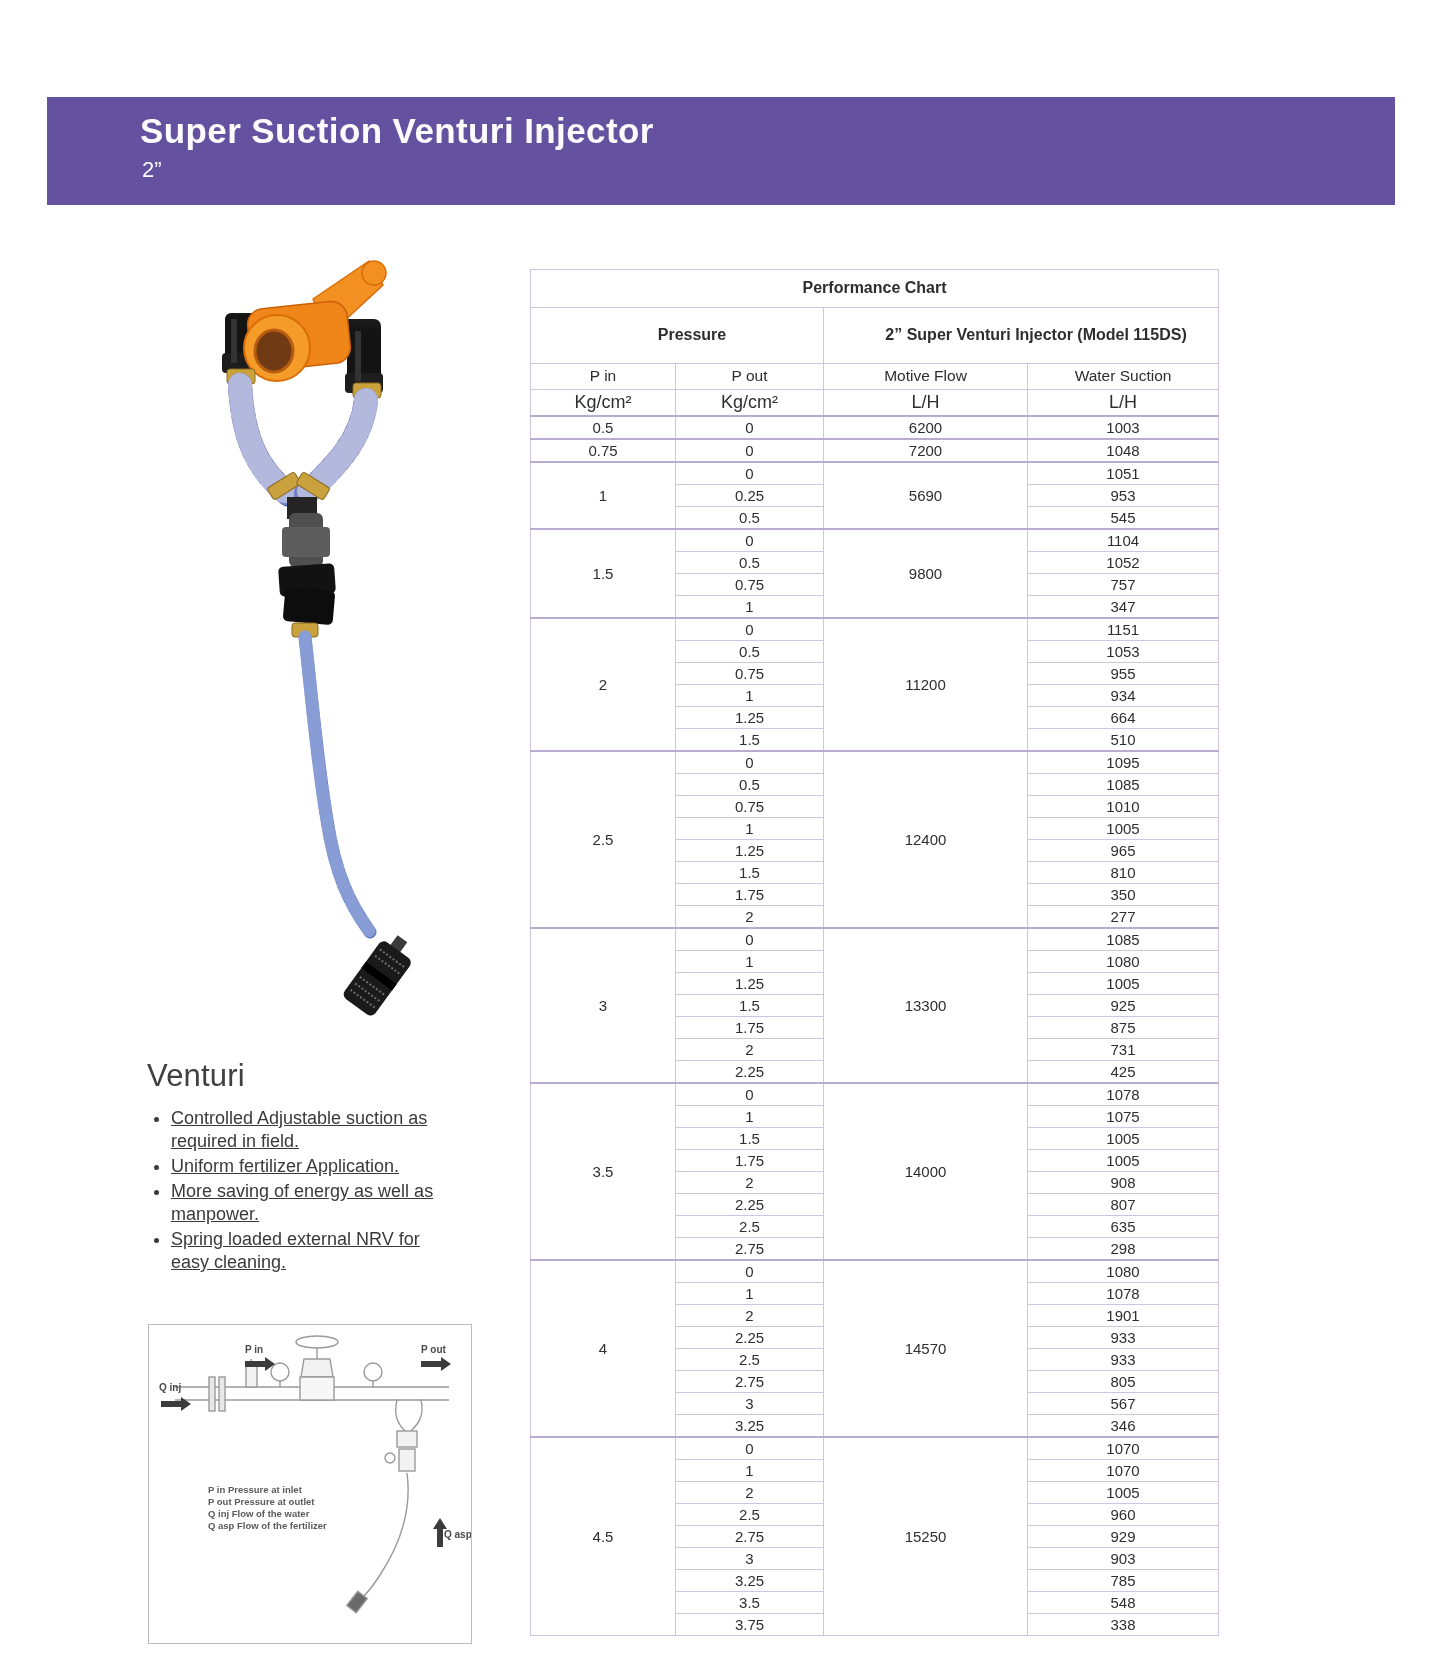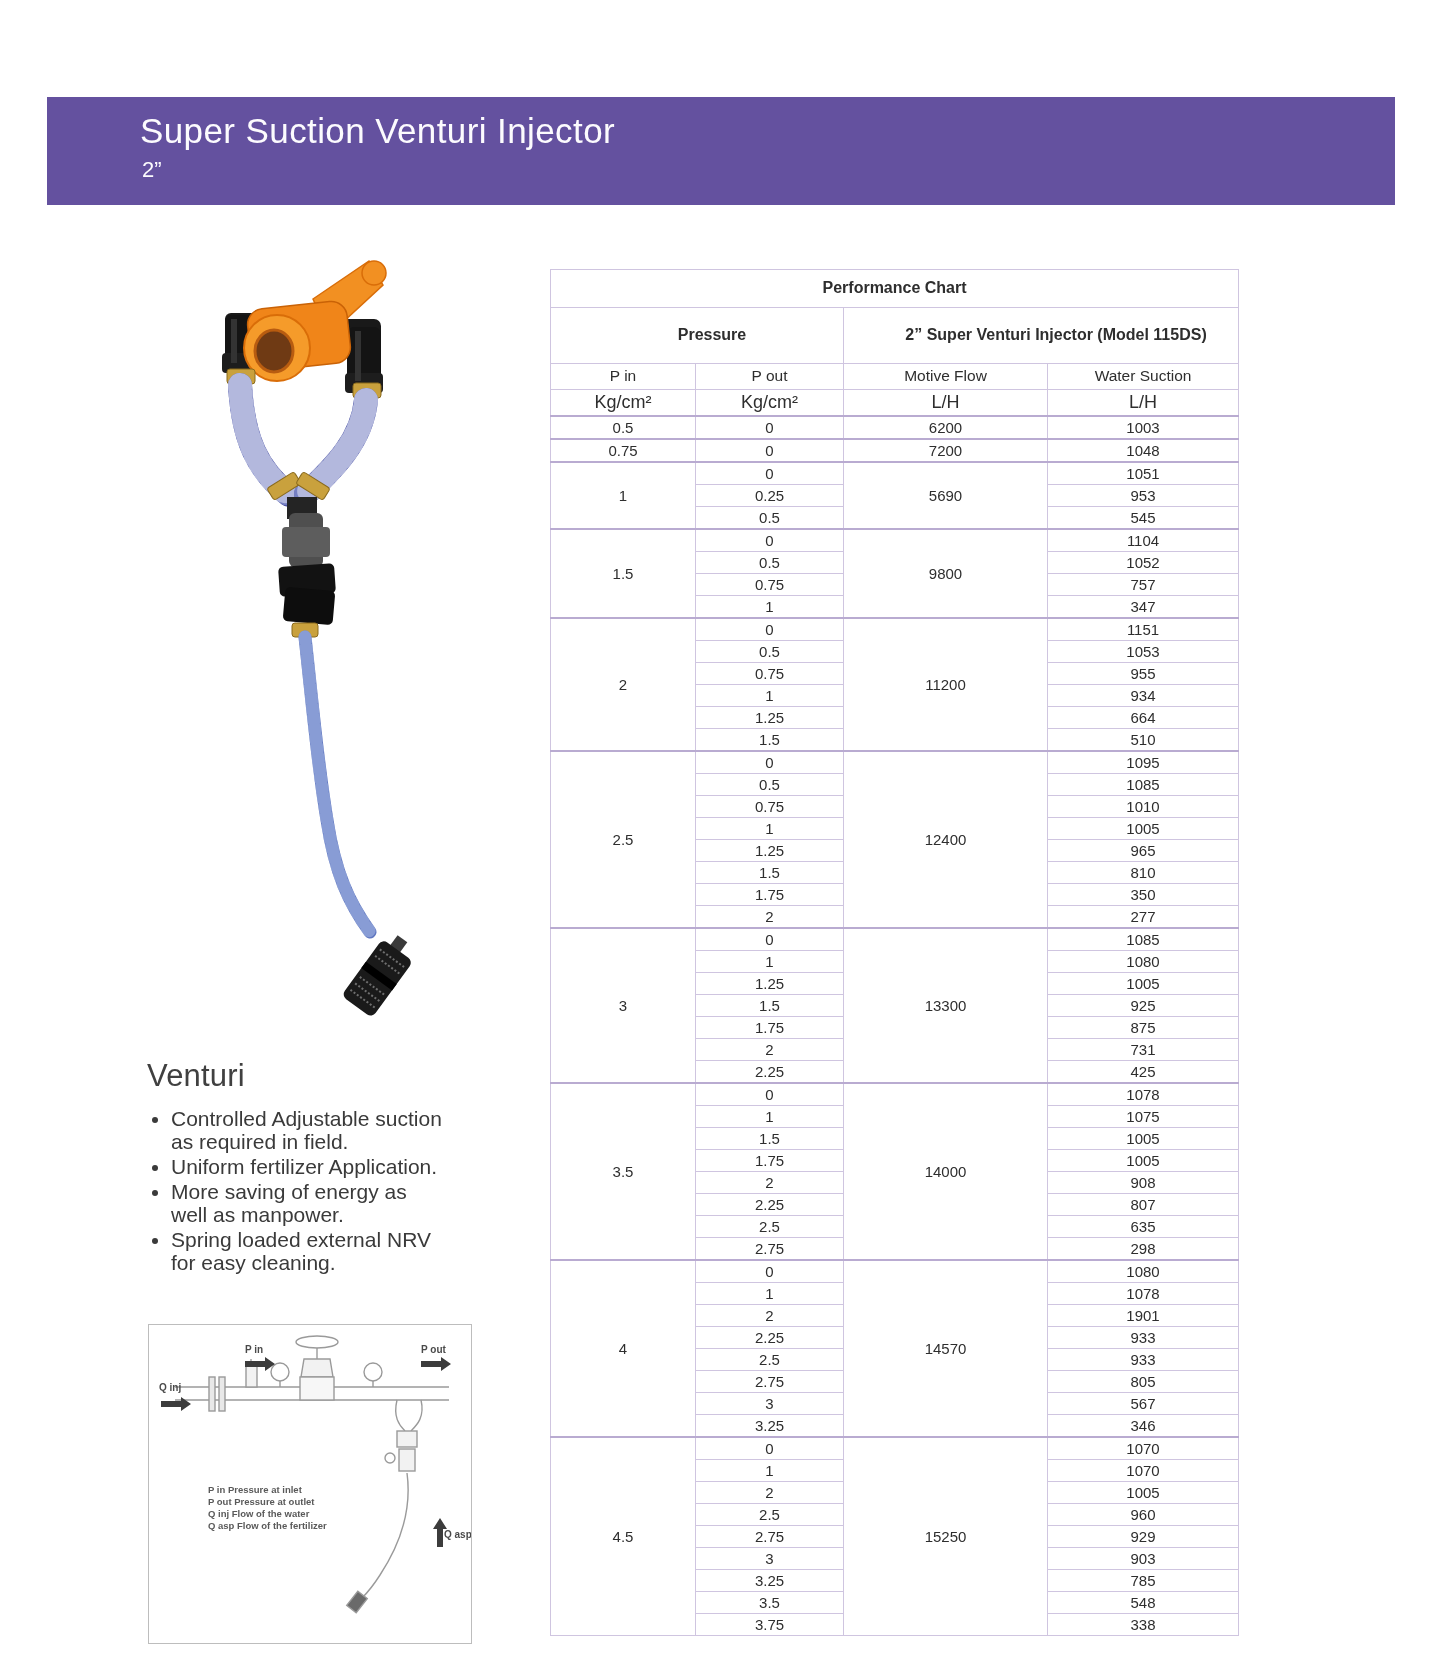--- a/index.html
+++ b/index.html
@@ -2,39 +2,39 @@
 <html><head>
 <meta charset="utf-8">
 <style>
   html,body{margin:0;padding:0;background:#ffffff;}
   .page{position:relative;width:1445px;height:1669px;background:#fff;overflow:hidden;
         font-family:"Liberation Sans",sans-serif;color:#333;}
 
   
   .banner{position:absolute;left:47px;top:97px;width:1348px;height:108px;background:#64519f;}
   .banner-title{position:absolute;left:93px;top:14px;color:#fcfbfe;font-size:35px;
-                font-weight:400;letter-spacing:0.4px;}
+                font-weight:700;letter-spacing:0.4px;}
   .banner-subtitle{position:absolute;left:95px;top:60px;color:#fcfbfe;font-size:22px;font-weight:400;}
 
   
-  table.perf{position:absolute;left:550px;top:269px;width:688px;border-collapse:collapse;
+  table.perf{position:absolute;left:530px;top:269px;width:688px;border-collapse:collapse;
              table-layout:fixed;color:#2e2e2e;}
   table.perf{border:1px solid #b9abd1;}
   .perf td{border:1px solid #cfc5e0;text-align:center;vertical-align:middle;
            padding:0;font-size:15px;height:21px;line-height:1.05;}
   .perf .t-title{height:37px;font-weight:bold;font-size:16px;}
   .perf .row-group-head td{height:55px;font-weight:bold;font-size:16px;padding-left:30px;}
   .perf .row-colhead td{height:25px;font-size:15.5px;}
   .perf .row-units td{height:25px;font-size:18px;}
   .perf tr.group-start td{border-top:2px solid #b9abd1;}
 
   
   .features{position:absolute;left:147px;top:1058px;width:300px;color:#3a3a3a;}
   .features h2{margin:0 0 13px 0;font-size:31px;font-weight:400;color:#404040;letter-spacing:0.2px;}
-  .features ul{margin:0;padding:0 0 0 24px;width:276px;font-size:21px;line-height:23px;}
+  .features ul{margin:0;padding:0 0 0 24px;width:276px;font-size:18px;line-height:23px;text-decoration:underline;}
   .features li{margin:0 0 2px 0;}
 
   
   .diagram{position:absolute;left:148px;top:1324px;width:322px;height:318px;
            border:1px solid #bdbdbd;background:#fff;}
   .diagram svg{display:block;}
   .dg-label{font-family:"Liberation Sans",sans-serif;font-size:10px;font-weight:bold;fill:#4a4a4a;}
   .dg-legend{font-family:"Liberation Sans",sans-serif;font-size:9.5px;font-weight:bold;fill:#5a5a5a;}
 
   

